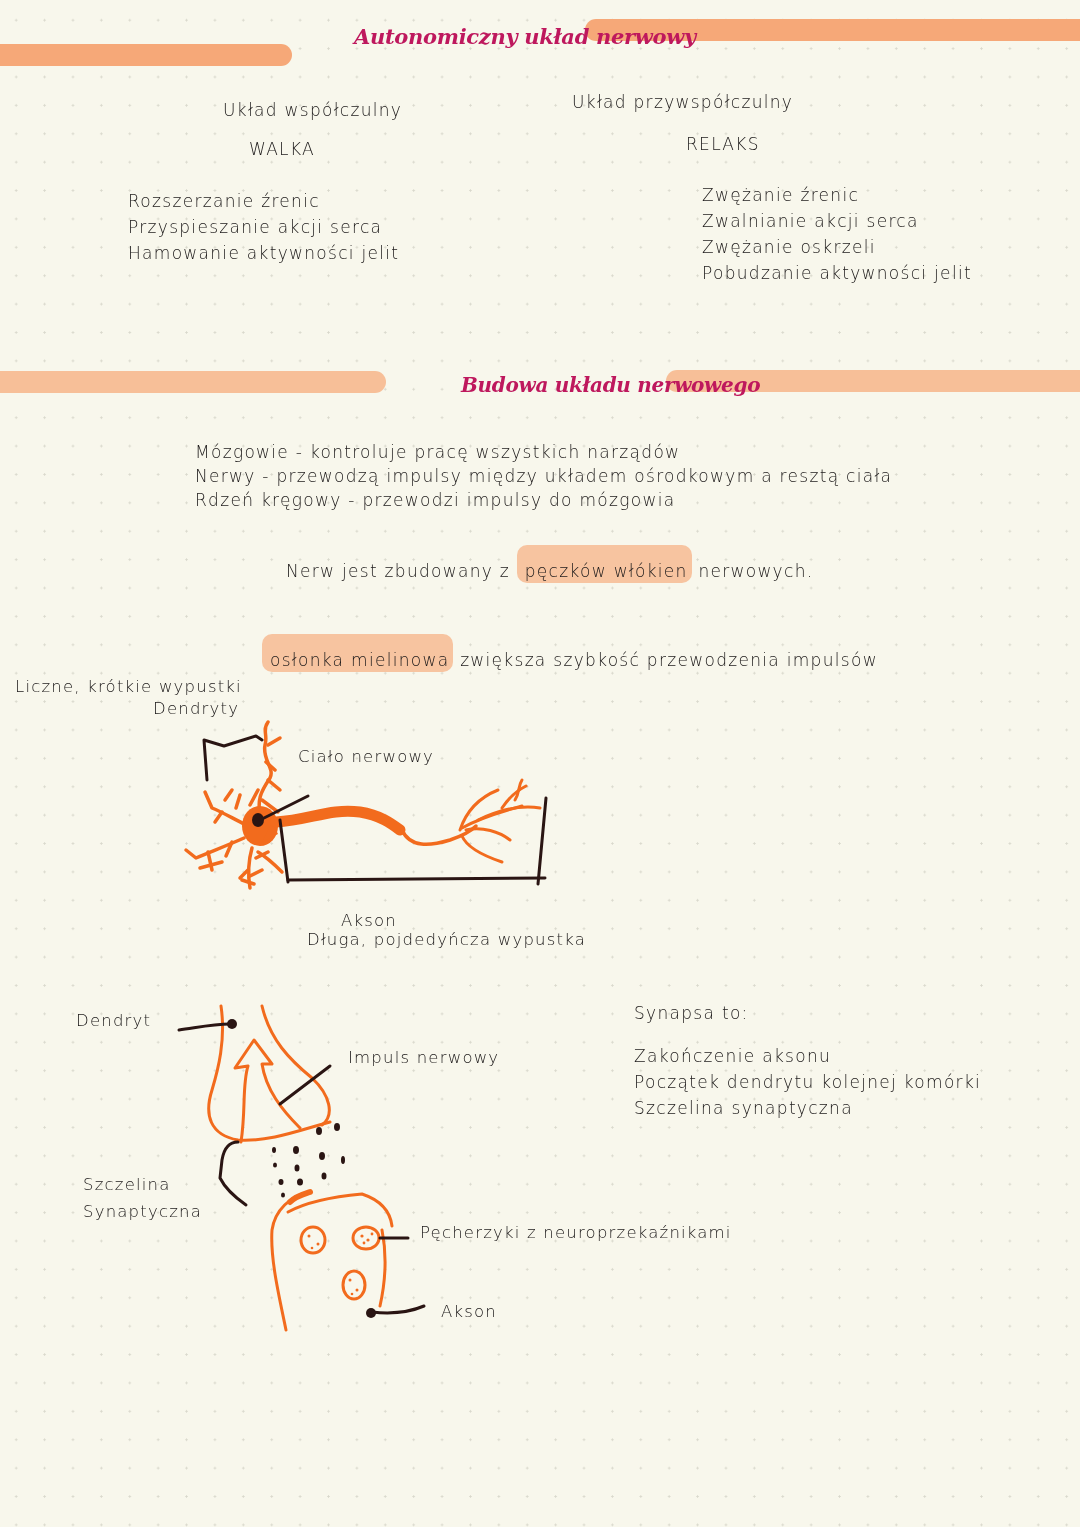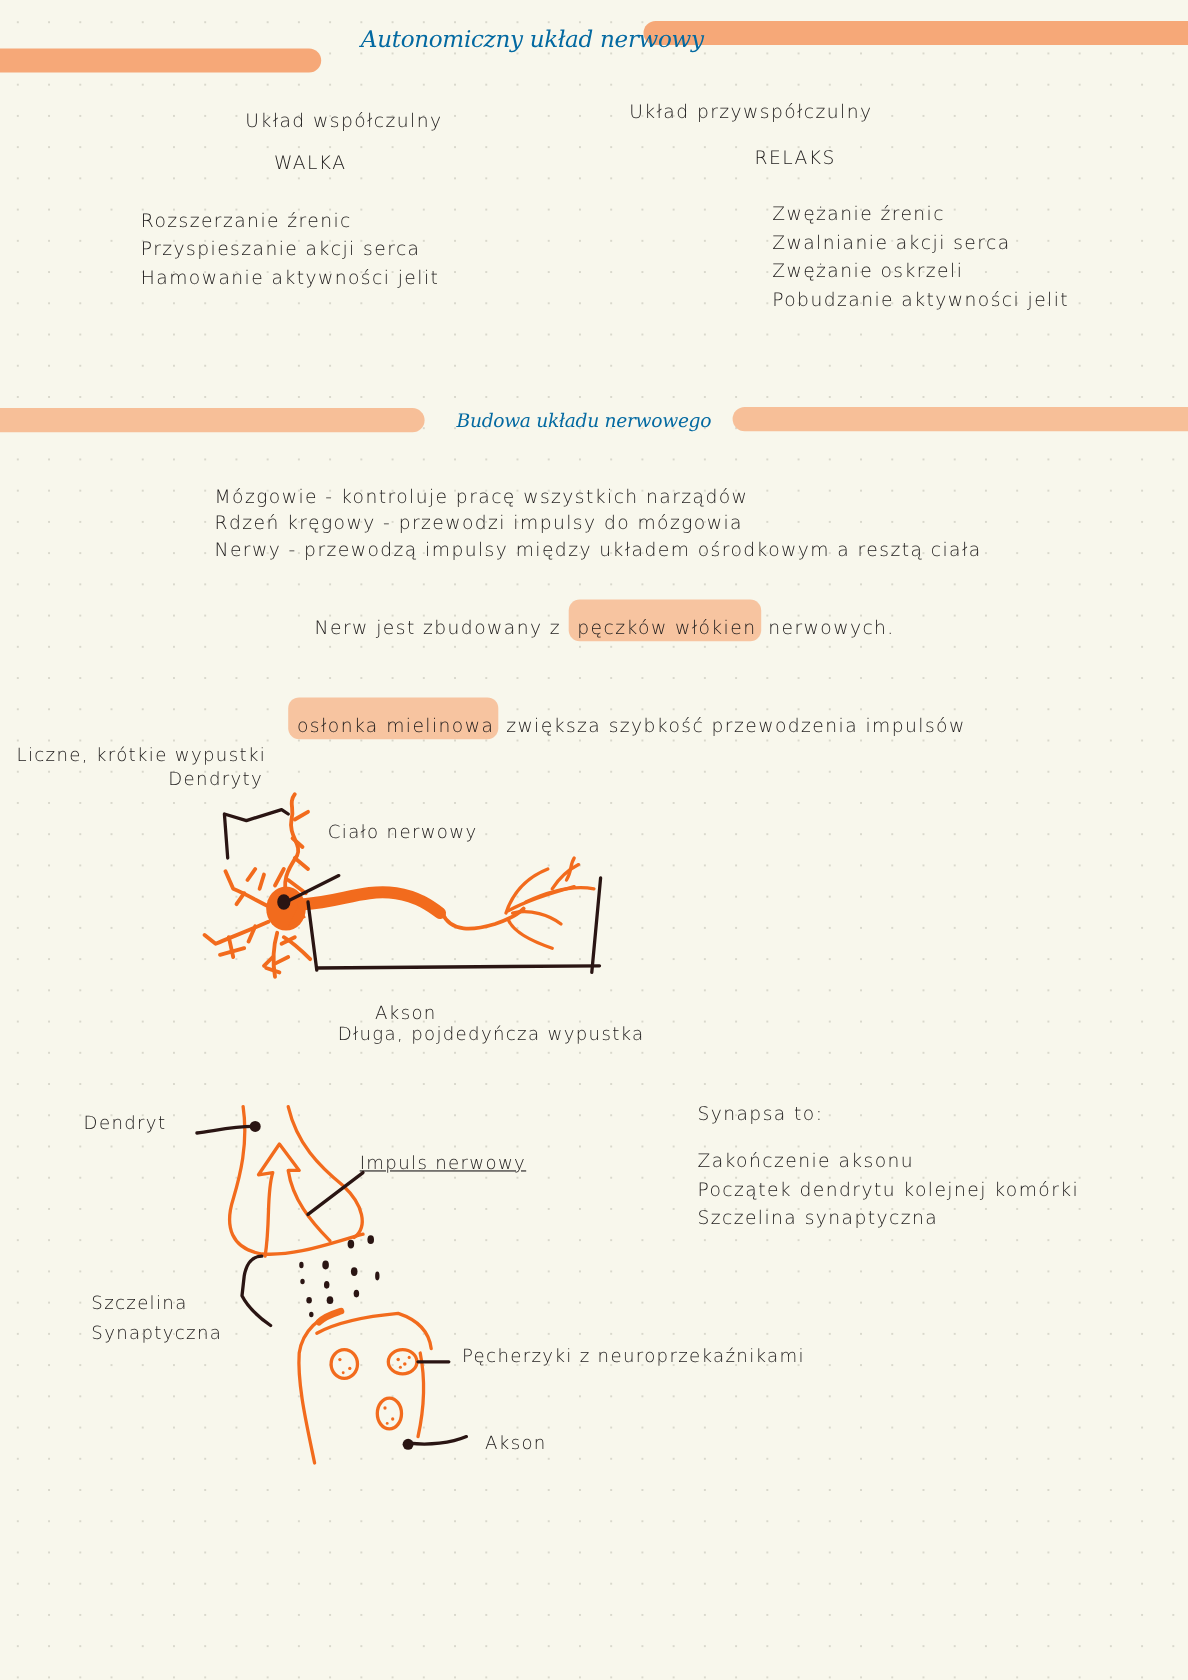--- a/index.html
+++ b/index.html
@@ -10,22 +10,22 @@
     background-size: 28.4px 28.4px;
     background-position: 2px 6px;
     font-family: "DejaVu Sans", sans-serif;
     color: #1d1a1a;
   }
   .abs { position: absolute; white-space: nowrap; }
   .bar { position: absolute; border-radius: 12px; }
   .bar.top { background: #f6a878; height: 22px; }
   .bar.mid { background: #f7bf98; height: 22px; }
   .title {
-    font-family: "DejaVu Serif", serif; font-style: italic; font-weight: normal;
-    font-size: 20px; letter-spacing: -0.3px; color: #0369a1;
+    font-family: "DejaVu Serif", serif; font-style: italic; font-weight: bold;
+    font-size: 20px; letter-spacing: -0.3px; color: #be185d; margin-left: 26px;
   }
   .txt { font-size: 17px; letter-spacing: 1.3px; line-height: 26px; font-weight: 300; }
   .txt-sm { font-size: 16.5px; letter-spacing: 1.2px; }
   .list { list-style: none; margin: 0; padding: 0; }
   .hl { background: #f7c4a0; border-radius: 10px; padding: 16px 4px 2px 8px; }
   svg { position: absolute; left: 0; top: 0; overflow: visible; }
 </style>
 </head>
 <body>
 
@@ -45,26 +45,26 @@
 <div class="abs txt" style="left:686px; top:131px;">RELAKS</div>
 <ul class="abs list txt" style="left:702px; top:182px;">
   <li>Zwężanie źrenic</li>
   <li>Zwalnianie akcji serca</li>
   <li>Zwężanie oskrzeli</li>
   <li>Pobudzanie aktywności jelit</li>
 </ul>
 
 <div class="bar mid" style="left:-12px; top:371px; width:398px;"></div>
 <div class="bar mid" style="left:666px; top:370px; width:430px;"></div>
-<div class="abs title" style="left:415px; top:373px; font-size:17px;">Budowa układu nerwowego</div>
+<div class="abs title" style="left:435px; top:373px; font-size:20px;">Budowa układu nerwowego</div>
 
 <ul class="abs list txt" style="left:195px; top:440px; line-height:24px;">
   <li>Mózgowie - kontroluje pracę wszystkich narządów</li>
+  <li>Nerwy - przewodzą impulsy między układem ośrodkowym a resztą ciała</li>
   <li>Rdzeń kręgowy - przewodzi impulsy do mózgowia</li>
-  <li>Nerwy - przewodzą impulsy między układem ośrodkowym a resztą ciała</li>
 </ul>
 
 <div class="abs txt" style="left:286px; top:558px;">
   <span>Nerw jest zbudowany z</span>
   <span class="hl">pęczków włókien</span>
   <span>nerwowych.</span>
 </div>
 
 <div class="abs txt" style="left:262px; top:647px;">
   <span class="hl">osłonka mielinowa</span>
@@ -122,21 +122,21 @@
     <path d="M207 780 L204 740 L224 746 L256 736 L262 740"></path>
     <path d="M260 820 L308 796"></path>
     <path d="M280 820 L288 882"></path>
     <path d="M288 880 L545 878"></path>
     <path d="M546 798 L538 884"></path>
   </g>
   <ellipse cx="258" cy="820" rx="6" ry="7" fill="#2a1513"></ellipse>
 </svg>
 
 <div class="abs txt txt-sm" style="left:76px; top:1008px;">Dendryt</div>
-<div class="abs txt txt-sm" style="left:327px; top:1045px;text-decoration:underline;">Impuls nerwowy</div>
+<div class="abs txt txt-sm" style="left:348px; top:1045px;">Impuls nerwowy</div>
 <div class="abs txt txt-sm" style="left:83px; top:1172px;text-align:center;">Szczelina</div>
 <div class="abs txt txt-sm" style="left:83px; top:1199px;">Synaptyczna</div>
 <div class="abs txt txt-sm" style="left:420px; top:1220px;">Pęcherzyki z neuroprzekaźnikami</div>
 <div class="abs txt txt-sm" style="left:441px; top:1299px;">Akson</div>
 
 <svg width="1080" height="1527" viewBox="0 0 1080 1527">
   <g fill="none" stroke="#f26b1d" stroke-width="3" stroke-linecap="round" stroke-linejoin="round">
 
     <path d="M221 1006 C226 1040 218 1070 212 1090 C204 1115 210 1135 238 1140 C270 1142 300 1130 330 1122"></path>
     <path d="M262 1006 C270 1040 290 1060 312 1078 C330 1095 335 1115 322 1125"></path>

